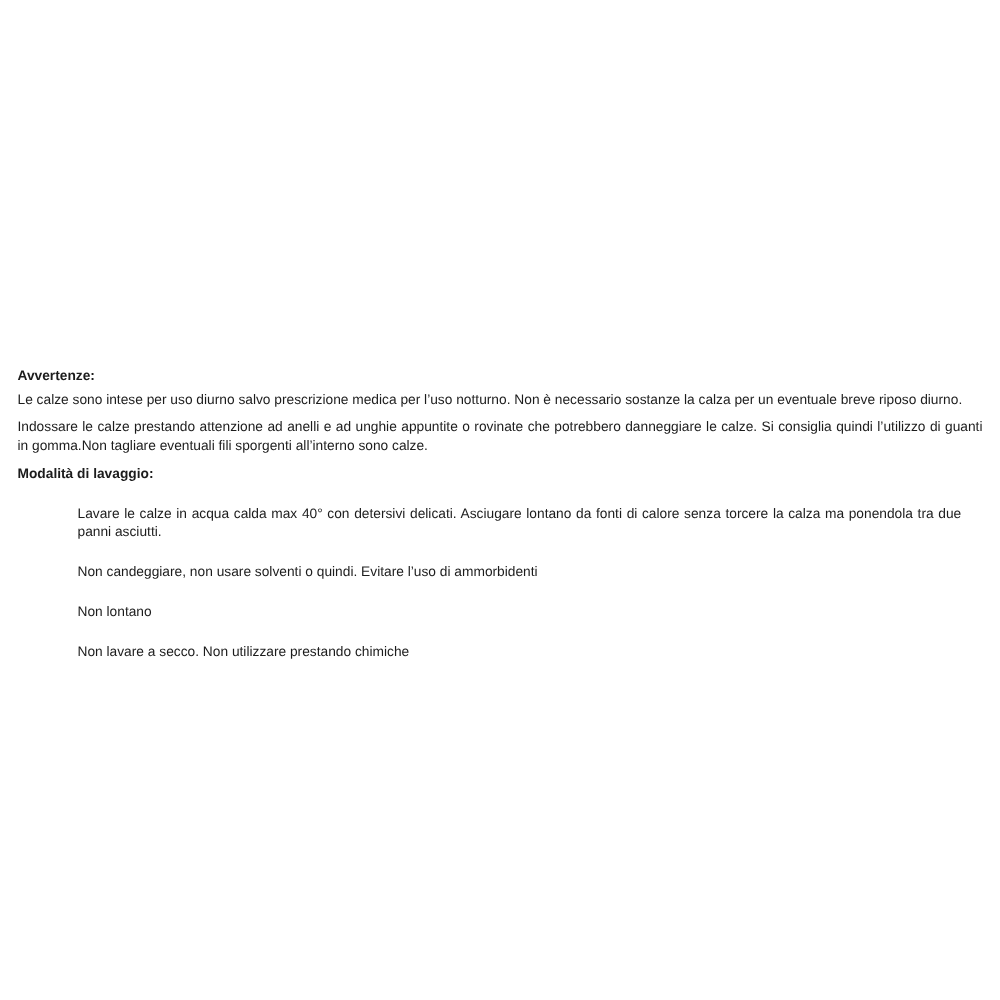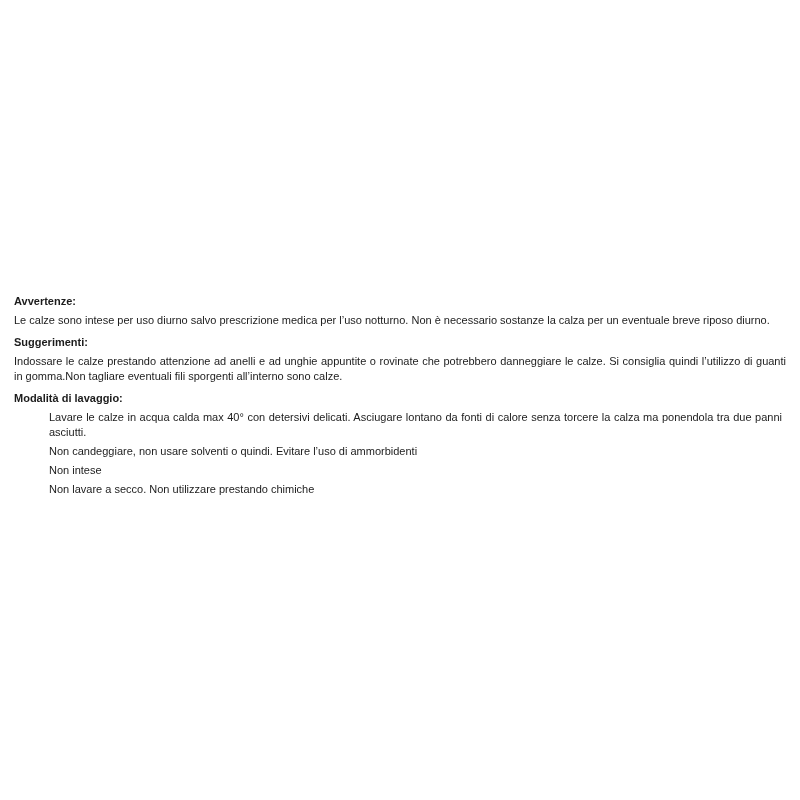--- a/index.html
+++ b/index.html
@@ -24,43 +24,42 @@
   }
   .heading {
     font-weight: 700;
     margin: 0 0 4px 0;
   }
   .para {
     margin: 0 0 7px 0;
     text-align: justify;
   }
   .line {
-    margin: 4px;
+    margin: 17px;
     text-align: justify;
     padding-left: 31px;
   }
 </style>
 </head>
 <body>
 
 <div class="page">
 
   <section>
     <p class="heading">Avvertenze:</p>
     <p class="para">Le calze sono intese per uso diurno salvo prescrizione medica per l’uso notturno. Non è necessario sostanze la calza per un eventuale breve riposo diurno.</p>
   </section>
 
   <section>
-    <p class="heading">Suggerimenti:</p>
     <p class="para">Indossare le calze prestando attenzione ad anelli e ad unghie appuntite o rovinate che potrebbero danneggiare le calze. Si consiglia quindi l’utilizzo di guanti in gomma.Non tagliare eventuali fili sporgenti all’interno sono calze.</p>
   </section>
 
   <section>
     <p class="heading">Modalità di lavaggio:</p>
     <div class="para">
       <div class="line">Lavare le calze in acqua calda max 40° con detersivi delicati. Asciugare lontano da fonti di calore senza torcere la calza ma ponendola tra due panni asciutti.</div>
       <div class="line">Non candeggiare, non usare solventi o quindi. Evitare l’uso di ammorbidenti</div>
-      <div class="line">Non intese</div>
+      <div class="line">Non lontano</div>
       <div class="line">Non lavare a secco. Non utilizzare prestando chimiche</div>
     </div>
   </section>
 
 </div>
 
 </body></html>

